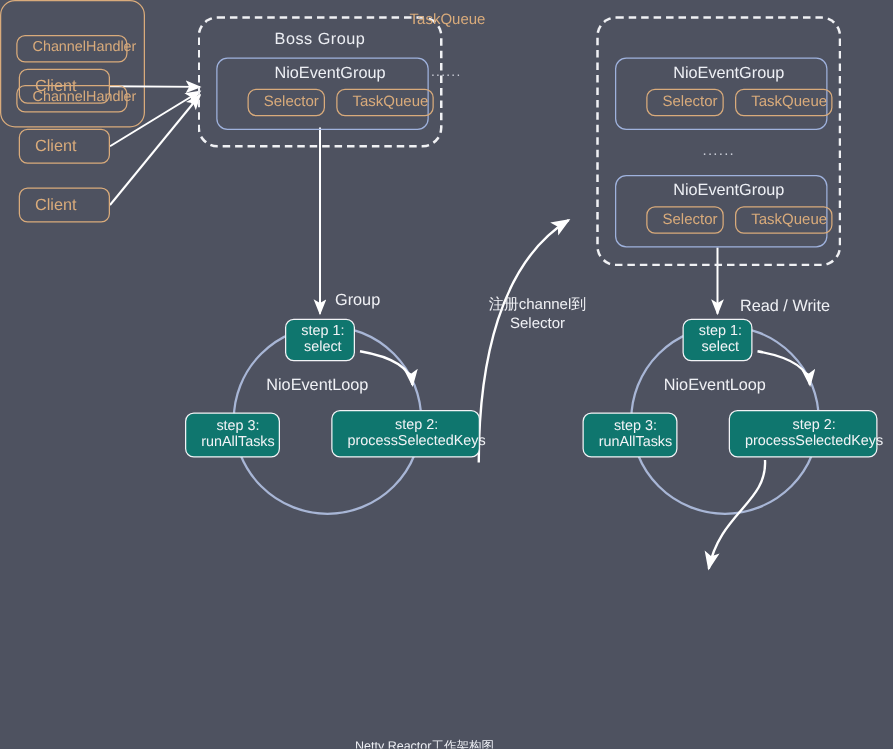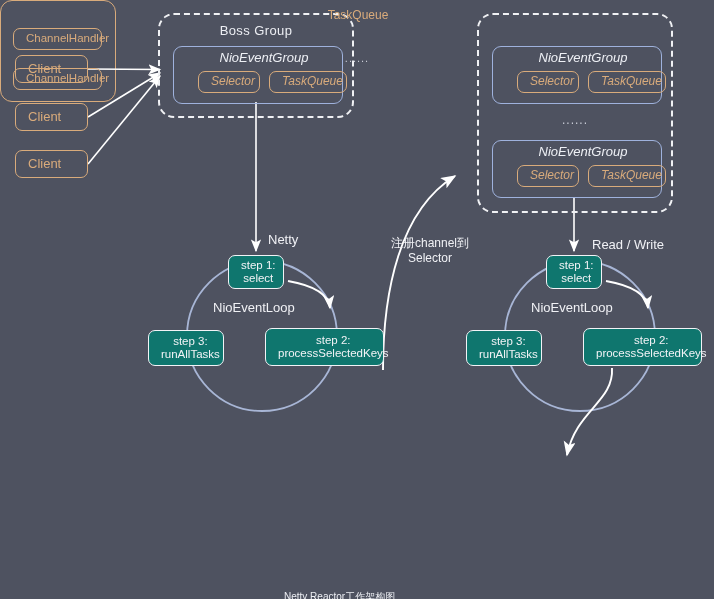--- a/index.html
+++ b/index.html
@@ -39,21 +39,20 @@
   }
   .box-orange-lg {
     border: 1.6px solid #d9ab7b;
     border-radius: 12px;
   }
   
   .box-blue {
     border: 1.8px solid #9fb2dd;
     border-radius: 9px;
     color: #eef0f5;
-    font-style: italic;
   }
   
   .box-white {
     border: 1.4px solid #f2f3f6;
     border-radius: 7px;
     color: #f2f3f6;
     background: #0f766e;
   }
   
   .group-dashed {
@@ -178,21 +177,21 @@
         <div class="node box-orange" style="left:12px; top:24px; width:62px; height:22px; font-size:12px;">
           <span>Selector</span>
         </div>
         <div class="node box-orange" style="left:83px; top:24px; width:78px; height:22px; font-size:12px;">
           <span>TaskQueue</span>
         </div>
       </div>
     </div>
   </div>
 
-  <div class="plain-label" style="left:268px; top:232px; font-size:13px;">Netty</div>
+  <div class="plain-label" style="left:268px; top:232px; font-size:13px;">Group</div>
   <div class="plain-label" style="left:592px; top:237px; font-size:13px;">Read / Write</div>
 
   <div class="plain-label" style="left:391px; top:236px; font-size:12px; text-align:center;">注册channel到
 Selector</div>
 
   <div class="plain-label" style="left:213px; top:300px; font-size:13px;">NioEventLoop</div>
 
   <div class="node box-white" style="left:228px; top:255px; width:56px; height:34px; font-size:11.5px;">
     <span style="white-space:pre-line;">step 1:
 select</span>

